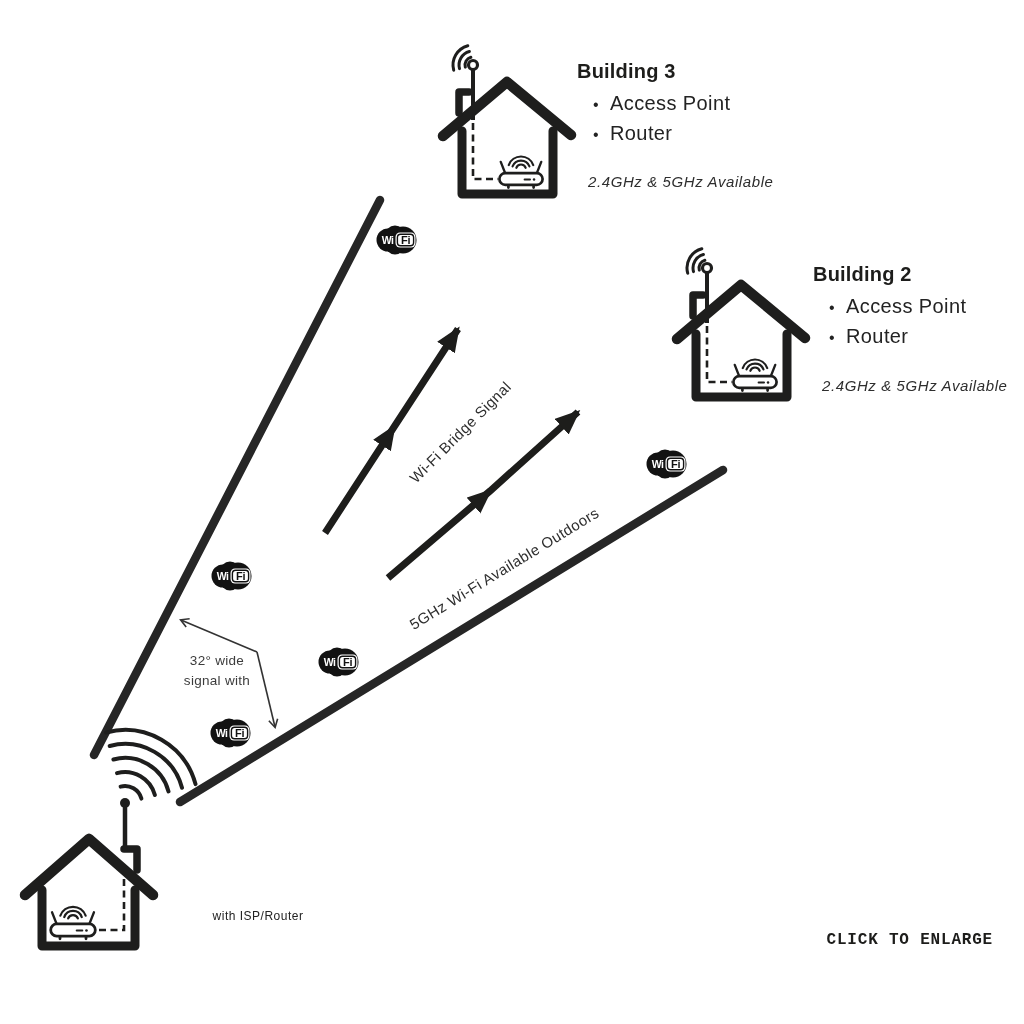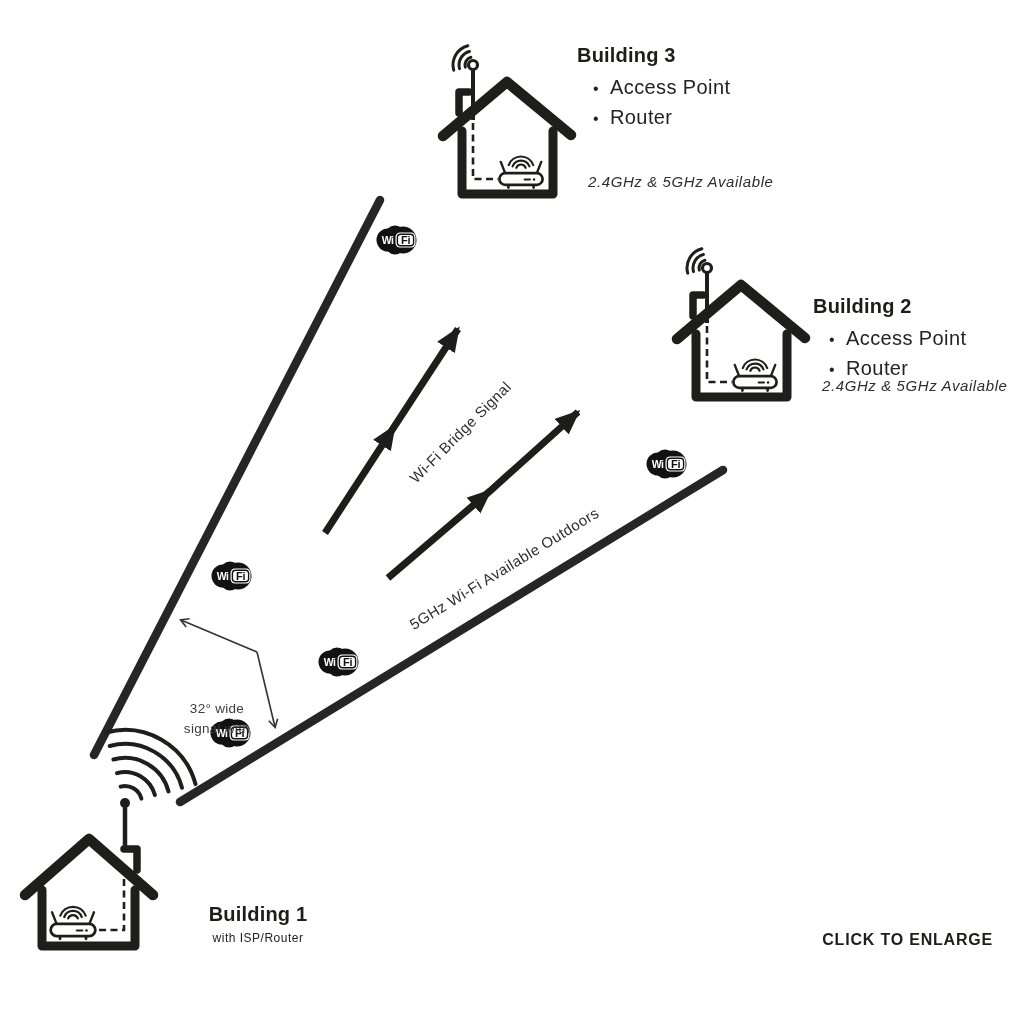--- a/index.html
+++ b/index.html
@@ -105,55 +105,54 @@
       <use href="#router-icon" transform="translate(73,930) scale(0.93)"></use>
     </g>
 
     <use href="#wifi-badge" transform="translate(398,240)"></use>
     <use href="#wifi-badge" transform="translate(668,464)"></use>
     <use href="#wifi-badge" transform="translate(233,576)"></use>
     <use href="#wifi-badge" transform="translate(340,662)"></use>
     <use href="#wifi-badge" transform="translate(232,733)"></use>
   </svg>
 
-  <div class="txt" style="left:577px;top:44px;">
+  <div class="txt" style="left:577px;top:60px;">
     <div class="bld-title">Building 3</div>
     <ul class="bullets">
       <li>
           <span class="dot">•</span>
           <span>Access Point</span>
         </li>
       <li>
           <span class="dot">•</span>
           <span>Router</span>
         </li>
     </ul>
   </div>
   <div class="txt note" style="left:588px;top:173px;">2.4GHz &amp; 5GHz Available</div>
 
-  <div class="txt" style="left:813px;top:263px;margin-top:32px;">
+  <div class="txt" style="left:813px;top:263px;">
     <div class="bld-title">Building 2</div>
     <ul class="bullets">
       <li>
           <span class="dot">•</span>
           <span>Access Point</span>
         </li>
       <li>
           <span class="dot">•</span>
           <span>Router</span>
         </li>
     </ul>
   </div>
   <div class="txt note" style="left:822px;top:377px;">2.4GHz &amp; 5GHz Available</div>
 
   <div class="txt b1block" style="left:153px;top:903px;">
-    <div class="bld-title">Building 1</div>
     <div class="sub">with ISP/Router</div>
   </div>
 
-  <div class="txt beamlabel" style="left:142px;top:651px;margin-top:48px;">
+  <div class="txt beamlabel" style="left:142px;top:651px;">
     <div>32° wide</div>
     <div>signal with</div>
   </div>
 
-  <div class="txt click" style="right:31px;top:931px;">CLICK TO ENLARGE</div>
+  <div class="txt click" style="right:31px;top:931px;font-family:Liberation Mono, monospace;">CLICK TO ENLARGE</div>
 
 </div>
 
 </body></html>

